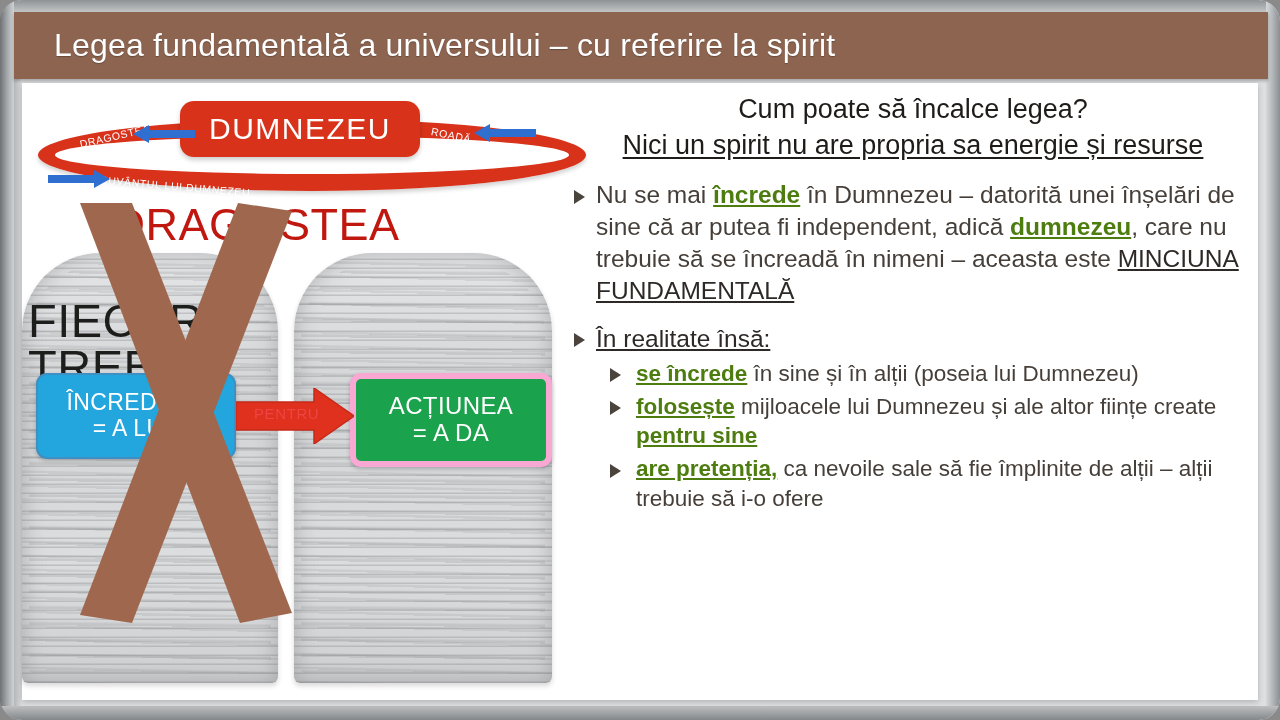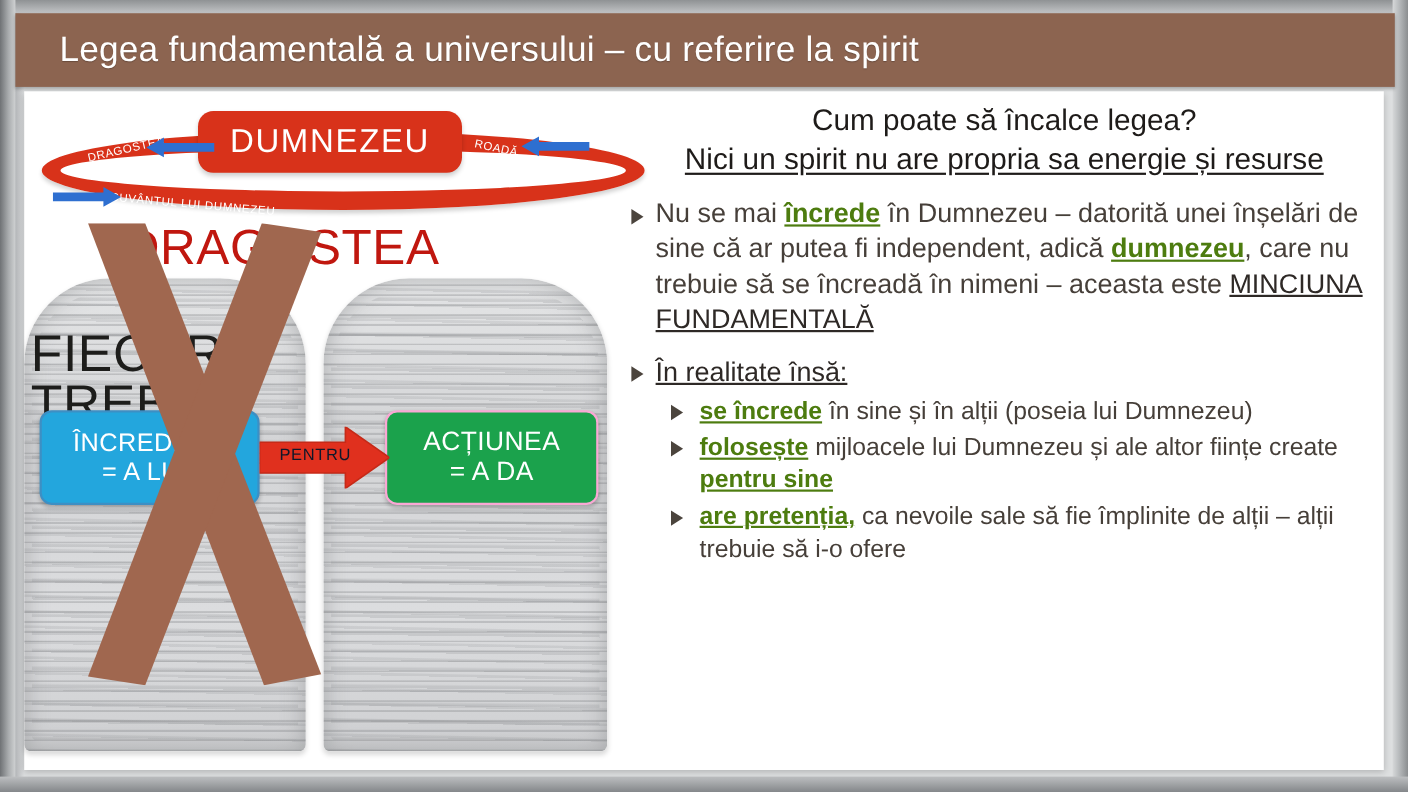--- a/index.html
+++ b/index.html
@@ -8,20 +8,21 @@
     width:1280px;height:720px;overflow:hidden;
     font-family:"Liberation Sans", sans-serif;
     background:#8a8a8a;
   }
   #slide{
     position:relative;width:1280px;height:720px;
     background:
       linear-gradient(to right,#6e7174 0px,#9ea1a4 10px,#c7c9cb 18px,#dddfe0 22px,#dddfe0 100%),
       #d9dbdc;
     overflow:hidden;
+    border-radius:22px;
   }
   
   .frame-left{position:absolute;left:0;top:0;width:14px;height:720px;
     background:linear-gradient(to right,#6f7275,#a9acae 55%,#cfd1d2);}
   .frame-right{position:absolute;right:0;top:0;width:14px;height:720px;
     background:linear-gradient(to left,#8b8e90,#b9bcbe 60%,#d6d8d9);}
   .frame-top{position:absolute;left:0;top:0;width:1280px;height:12px;
     background:linear-gradient(to bottom,#8f9294,#c2c4c6);}
   .frame-bottom{position:absolute;left:0;bottom:0;width:1280px;height:14px;
     background:linear-gradient(to top,#84878a,#bdbfc1);}
@@ -110,26 +111,26 @@
 
   
   .rbox{
     position:absolute;border-radius:11px;display:flex;flex-direction:column;
     align-items:center;justify-content:center;color:#fff;text-align:center;
     line-height:1.12;z-index:5;box-shadow:0 2px 4px rgba(0,0,0,.22);
   }
   #box-blue{left:14px;top:290px;width:196px;height:82px;background:#23a6dd;
     border:2px solid #3d8fc4;font-size:23px;letter-spacing:.4px;}
   #box-green{left:328px;top:290px;width:190px;height:82px;background:#1ba24c;
-    border:2px solid #f9a8d4;font-size:24px;letter-spacing:.4px;}
+    border:6px solid #f9a8d4;font-size:24px;letter-spacing:.4px;}
 
   
   #pentru-arrow{position:absolute;left:214px;top:305px;width:118px;height:56px;z-index:6;}
   #pentru-text{
-    position:absolute;left:232px;top:322px;color:#0f172a;font-size:15px;
+    position:absolute;left:232px;top:322px;color:#ef4444;font-size:15px;
     letter-spacing:.6px;z-index:7;
   }
 
   
   #big-x{position:absolute;left:48px;top:120px;width:230px;height:420px;z-index:9;}
 
   
   #right-col{
     position:absolute;left:552px;top:4px;width:678px;height:610px;
     color:#3a3430;

